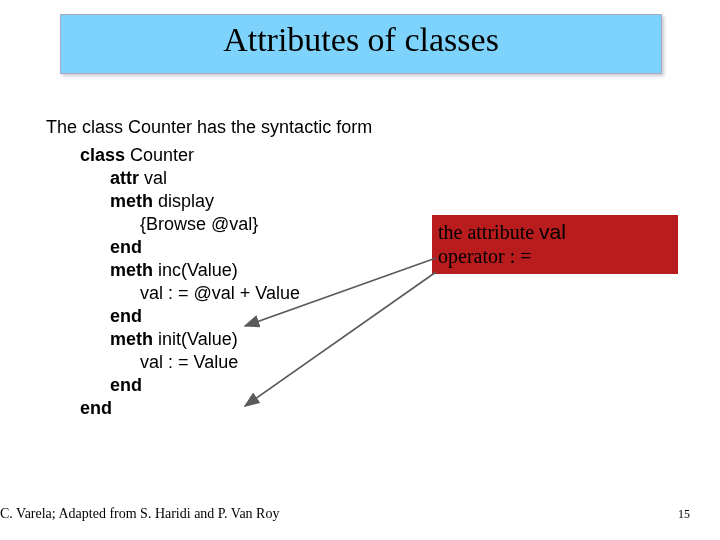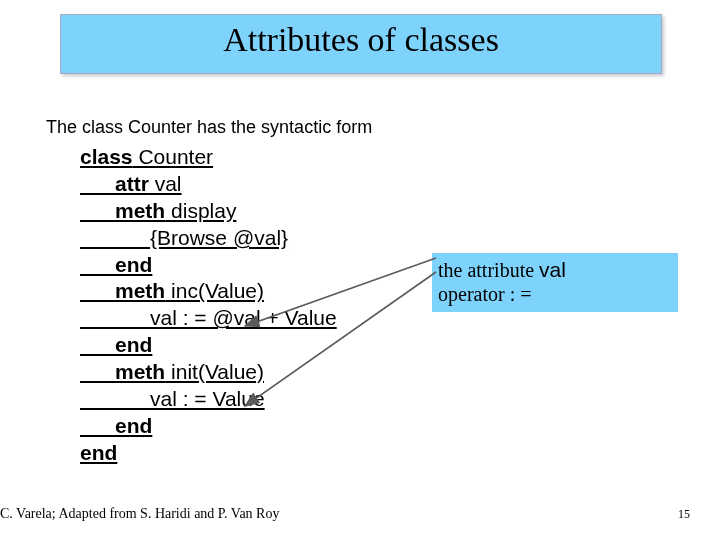--- a/index.html
+++ b/index.html
@@ -41,37 +41,35 @@
     top: 98px;
     font-family: Arial, Helvetica, sans-serif;
     font-size: 18px;
     margin-top: 19px;
   }
   .code {
     position: absolute;
     left: 80px;
     top: 144px;
     font-family: Arial, Helvetica, sans-serif;
-    font-size: 21px;
+    font-size: 18px;
     line-height: 1.28;
     white-space: pre;
-    text-decoration: underline;
   }
   .code b { font-weight: bold; }
   .note {
     position: absolute;
     left: 432px;
     top: 215px;
     width: 234px;
     padding: 4px 6px 6px 6px;
-    background: #7dd3fc;
+    background: #b91c1c;
     font-family: "Times New Roman", Times, serif;
     font-size: 20px;
     line-height: 1.2;
-    margin-top: 38px;
   }
   .note .mono {
     font-family: Arial, Helvetica, sans-serif;
     font-size: 21px;
   }
   .footer {
     position: absolute;
     left: 0;
     right: 0;
     bottom: 18px;

